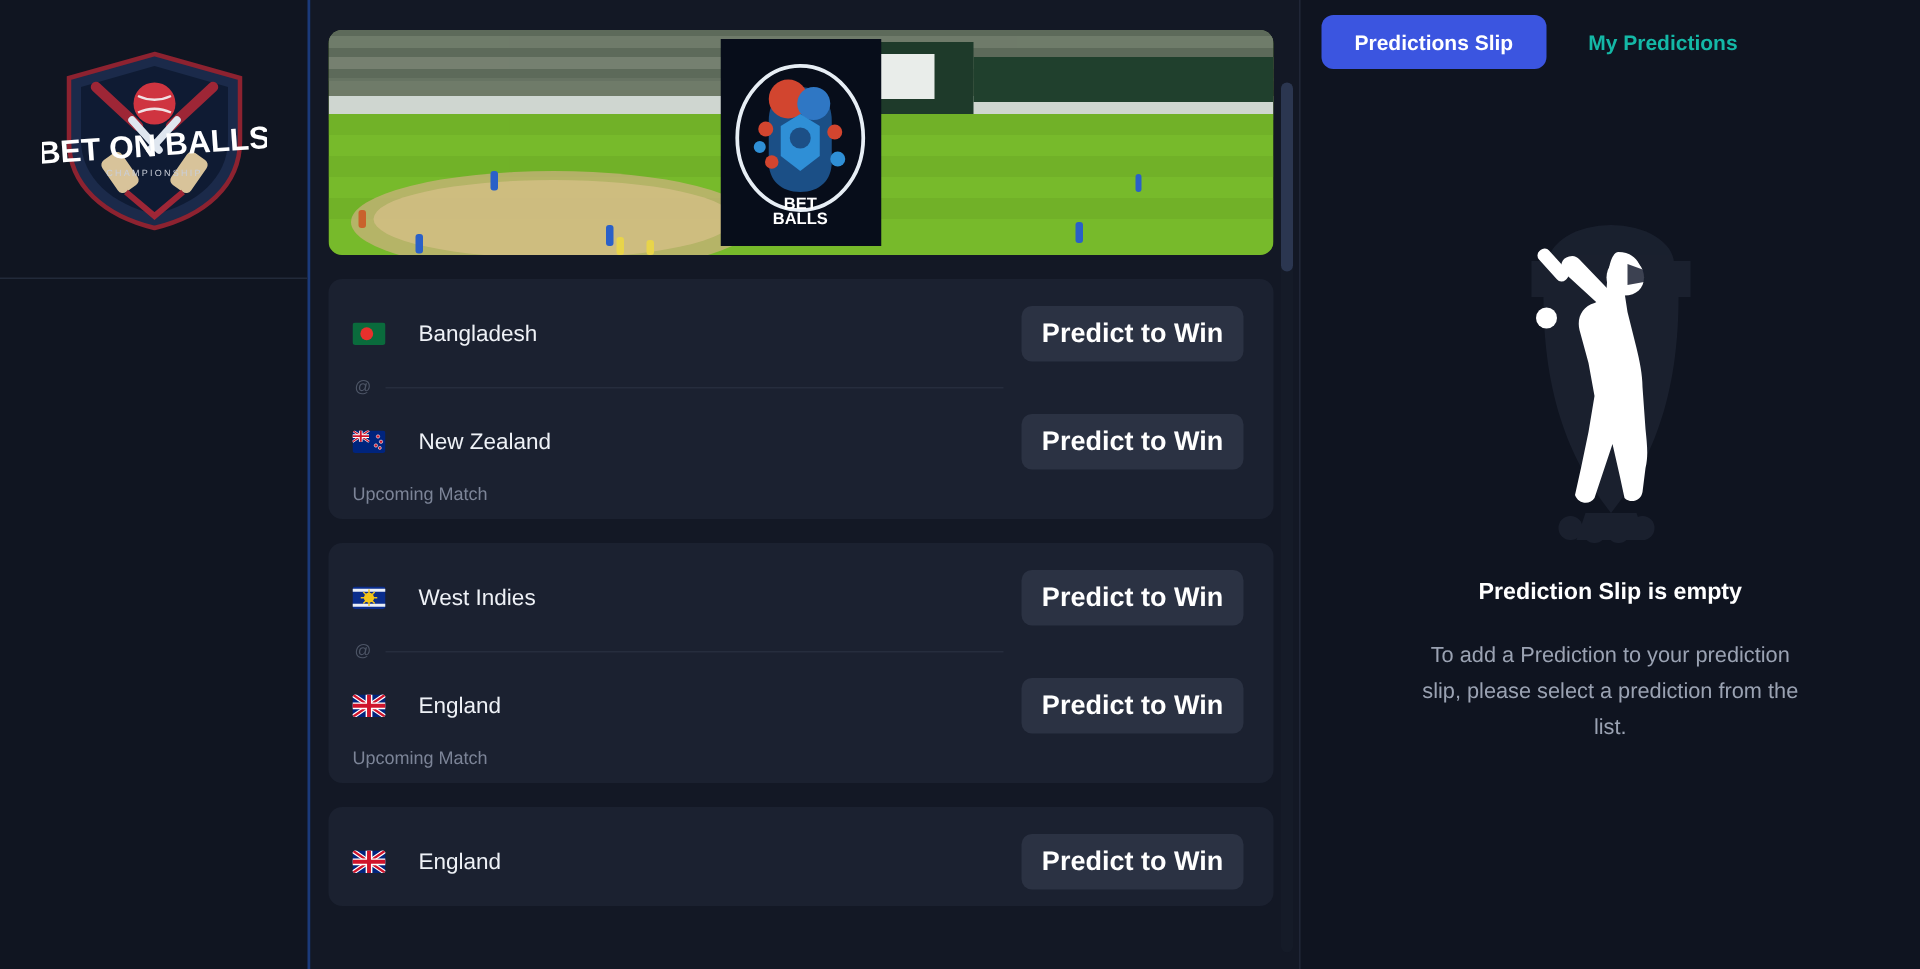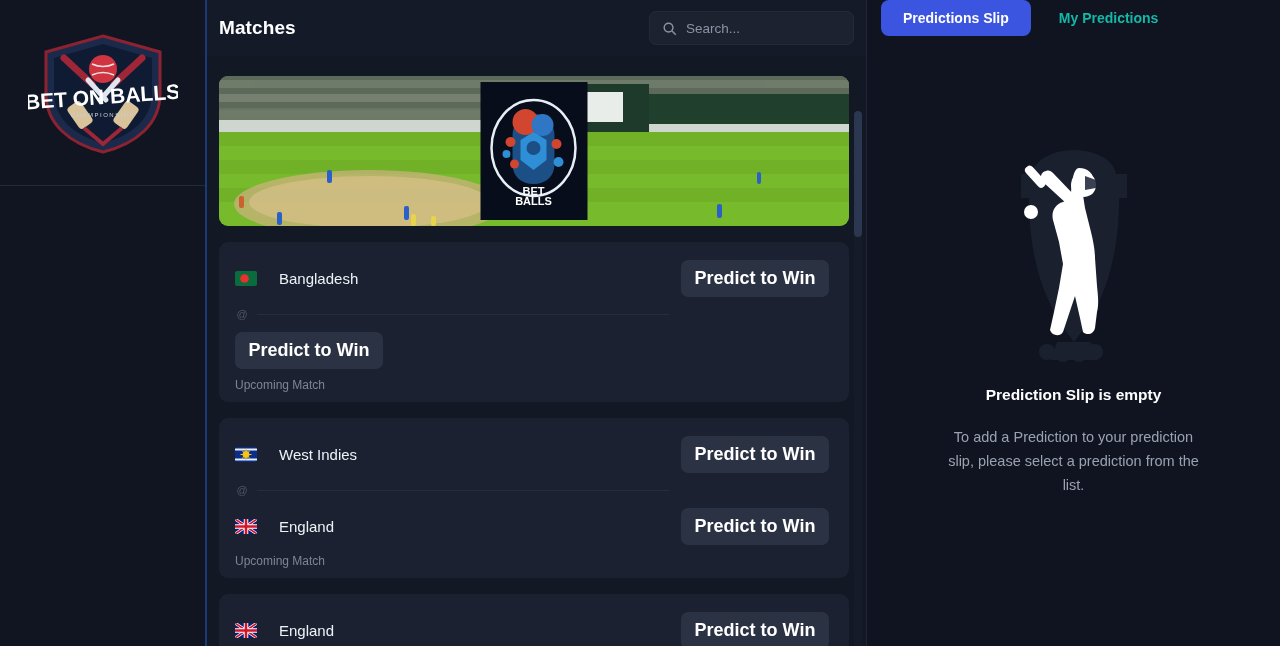--- a/index.html
+++ b/index.html
@@ -121,21 +121,21 @@
     font-size:12px; color:#7c8497; margin-top:8px;
   }
 
   
   .right {
     flex:1; height:646px; background:#0f1420;
     display:flex; flex-direction:column;
   }
   .right-header {
     height:56px; flex:0 0 56px;
-    display:flex; gap:6px;
+    display:flex; align-items:center; gap:6px;
     padding:0 14px;
   }
   .tab {
     height:36px; border-radius:8px; border:none;
     padding:0 22px; font-size:14px; font-weight:bold;
     font-family:"Liberation Sans", sans-serif;
     cursor:pointer; background:transparent; color:#14b8a6;
   }
   .tab.active { background:#3b55e0; color:#ffffff; }
 
@@ -185,30 +185,20 @@
         <path d="M64 36 Q75 41 86 36 M64 47 Q75 42 86 47" stroke="#f0e2e4" stroke-width="1.6" fill="none"></path>
         <text x="75" y="76" font-family="'Liberation Sans',sans-serif" font-size="21" font-weight="bold" fill="#ffffff" text-anchor="middle" transform="rotate(-4 75 76)">BET ON BALLS</text>
         <text x="75" y="89" font-family="'Liberation Sans',sans-serif" font-size="6" fill="#c9ced8" text-anchor="middle" letter-spacing="1.5">CHAMPIONSHIP</text>
         <path d="M56 100 L75 116 L94 100" fill="none" stroke="#9e2636" stroke-width="4"></path>
       </svg>
     </div>
   </aside>
 
   <main class="center">
 
-    <div class="center-header">
-      <div class="page-title">Matches</div>
-      <div class="search-box">
-        <svg class="search-icon" viewBox="0 0 24 24" fill="none" stroke="currentColor" stroke-width="2.3">
-          <circle cx="10.5" cy="10.5" r="7"></circle>
-            <line x1="16" y1="16" x2="22" y2="22"></line>
-        </svg>
-        <input class="search-input" type="text" placeholder="Search..." style="">
-      </div>
-    </div>
 
     <div class="center-scroll">
 
       <div class="banner">
         <svg viewBox="0 0 630 150" preserveAspectRatio="none">
           <rect x="0" y="0" width="630" height="60" fill="#6f7a66"></rect>
           <rect x="0" y="0" width="630" height="34" fill="#5d6a5a"></rect>
           <g opacity="0.55">
             <rect x="0" y="4" width="630" height="8" fill="#7e8a78"></rect>
             <rect x="0" y="18" width="630" height="8" fill="#8a9383"></rect>
@@ -271,20 +261,39 @@
             </svg>
             <span class="team-name">Bangladesh</span>
           </div>
           <button class="predict-btn">Predict to Win</button>
         </div>
         <div class="vs-divider">
           <span class="vs-at">@</span>
           <span class="vs-line"></span>
         </div>
         <div class="match-row">
+          <div class="team">
+            <svg class="flag" viewBox="0 0 22 15">
+              <rect width="22" height="15" fill="#00247d"></rect>
+              <g>
+                  <rect x="0" y="0" width="11" height="7.5" fill="#00247d"></rect>
+                <path d="M0 0 L11 7.5 M11 0 L0 7.5" stroke="#ffffff" stroke-width="1.6"></path>
+                <path d="M0 0 L11 7.5 M11 0 L0 7.5" stroke="#cc142b" stroke-width="0.9"></path>
+                <path d="M5.5 0 V7.5 M0 3.75 H11" stroke="#ffffff" stroke-width="2.4"></path>
+                <path d="M5.5 0 V7.5 M0 3.75 H11" stroke="#cc142b" stroke-width="1.3"></path>
+                </g>
+              <g fill="#cc142b" stroke="#ffffff" stroke-width="0.4">
+                <circle cx="17" cy="4" r="1.1"></circle>
+                  <circle cx="19" cy="7.5" r="1.1"></circle>
+                <circle cx="15.6" cy="10" r="1.1"></circle>
+                  <circle cx="18.2" cy="11.6" r="1"></circle>
+              </g>
+            </svg>
+            <span class="team-name">New Zealand</span>
+          </div>
           <button class="predict-btn">Predict to Win</button>
         </div>
         <div class="match-status">Upcoming Match</div>
       </div>
 
       <div class="match-card">
         <div class="match-row">
           <div class="team">
             <svg class="flag" viewBox="0 0 22 15">
               <rect width="22" height="15" fill="#0a2d8c"></rect>

